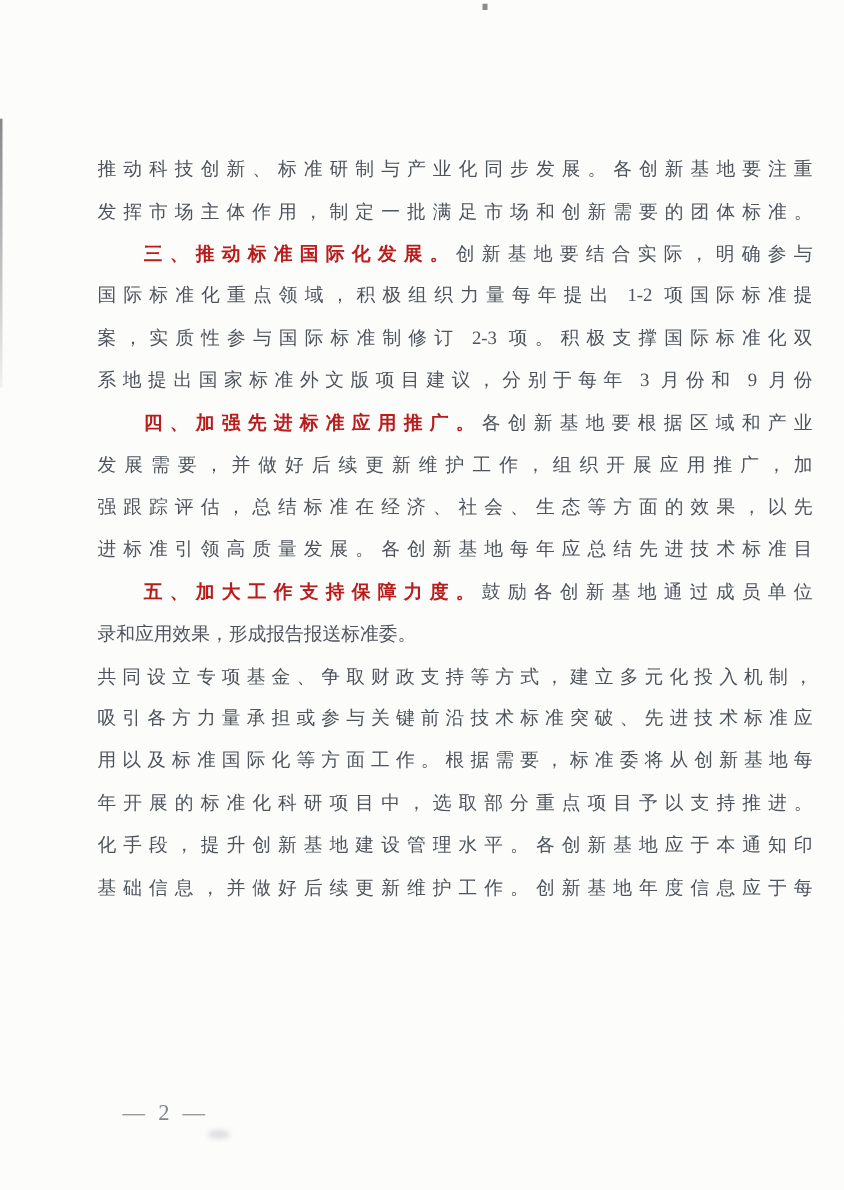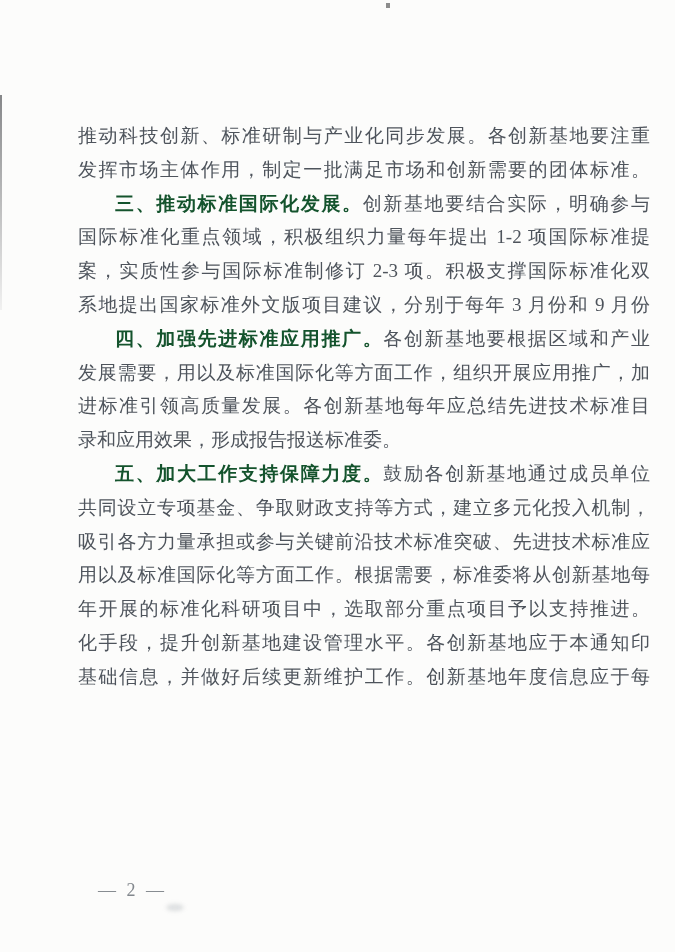--- a/index.html
+++ b/index.html
@@ -18,37 +18,37 @@
   
   .textblock {
     position: absolute;
     left: 78px;
     top: 119px;
     width: 572px;
   }
   .doc-line {
     height: 33.8px;
     line-height: 33.8px;
-    font-size: 19px;
+    font-size: 15px;
     color: #4e545c;
     text-align: justify;
     text-align-last: justify;
     overflow: hidden;
     white-space: nowrap;
   }
   .doc-line.indent { text-indent: 37px; }
   .doc-line.end {
     text-align: left;
     text-align-last: left;
   }
   
   .hd {
     font-family: "Liberation Sans", "DejaVu Sans", sans-serif;
     font-weight: 700;
-    color: #14532d;
+    color: #b91c1c;
   }
   
   .footer {
     position: absolute;
     left: 98px;
     top: 880px;
     font-size: 18px;
     letter-spacing: 3px;
     color: #82878d;
     font-family: "Liberation Serif", "DejaVu Serif", serif;
@@ -90,24 +90,25 @@
   <div class="edge-line"></div>
 
   <div class="textblock">
     <div class="doc-line"><span class="hd"></span><span>推动科技创新、标准研制与产业化同步发展。各创新基地要注重</span></div>
     <div class="doc-line"><span class="hd"></span><span>发挥市场主体作用，制定一批满足市场和创新需要的团体标准。</span></div>
     <div class="doc-line indent"><span class="hd">三、推动标准国际化发展。</span><span>创新基地要结合实际，明确参与</span></div>
     <div class="doc-line"><span class="hd"></span><span>国际标准化重点领域，积极组织力量每年提出 1-2 项国际标准提</span></div>
     <div class="doc-line"><span class="hd"></span><span>案，实质性参与国际标准制修订 2-3 项。积极支撑国际标准化双</span></div>
     <div class="doc-line"><span class="hd"></span><span>系地提出国家标准外文版项目建议，分别于每年 3 月份和 9 月份</span></div>
     <div class="doc-line indent"><span class="hd">四、加强先进标准应用推广。</span><span>各创新基地要根据区域和产业</span></div>
-    <div class="doc-line"><span class="hd"></span><span>发展需要，用以及标准国际化等方面工作，组织开展应用推广，加</span></div>
+    <div class="doc-line"><span class="hd"></span><span>发展需要，并做好后续更新维护工作，组织开展应用推广，加</span></div>
+    <div class="doc-line"><span class="hd"></span><span>强跟踪评估，总结标准在经济、社会、生态等方面的效果，以先</span></div>
     <div class="doc-line"><span class="hd"></span><span>进标准引领高质量发展。各创新基地每年应总结先进技术标准目</span></div>
+    <div class="doc-line indent"><span class="hd">五、加大工作支持保障力度。</span><span>鼓励各创新基地通过成员单位</span></div>
     <div class="doc-line end"><span class="hd"></span><span>录和应用效果，形成报告报送标准委。</span></div>
-    <div class="doc-line indent"><span class="hd">五、加大工作支持保障力度。</span><span>鼓励各创新基地通过成员单位</span></div>
     <div class="doc-line"><span class="hd"></span><span>共同设立专项基金、争取财政支持等方式，建立多元化投入机制，</span></div>
     <div class="doc-line"><span class="hd"></span><span>吸引各方力量承担或参与关键前沿技术标准突破、先进技术标准应</span></div>
     <div class="doc-line"><span class="hd"></span><span>用以及标准国际化等方面工作。根据需要，标准委将从创新基地每</span></div>
     <div class="doc-line"><span class="hd"></span><span>年开展的标准化科研项目中，选取部分重点项目予以支持推进。</span></div>
     <div class="doc-line"><span class="hd"></span><span>化手段，提升创新基地建设管理水平。各创新基地应于本通知印</span></div>
     <div class="doc-line"><span class="hd"></span><span>基础信息，并做好后续更新维护工作。创新基地年度信息应于每</span></div>
   </div>
 
   <div class="footer">— 2 —</div>
 

